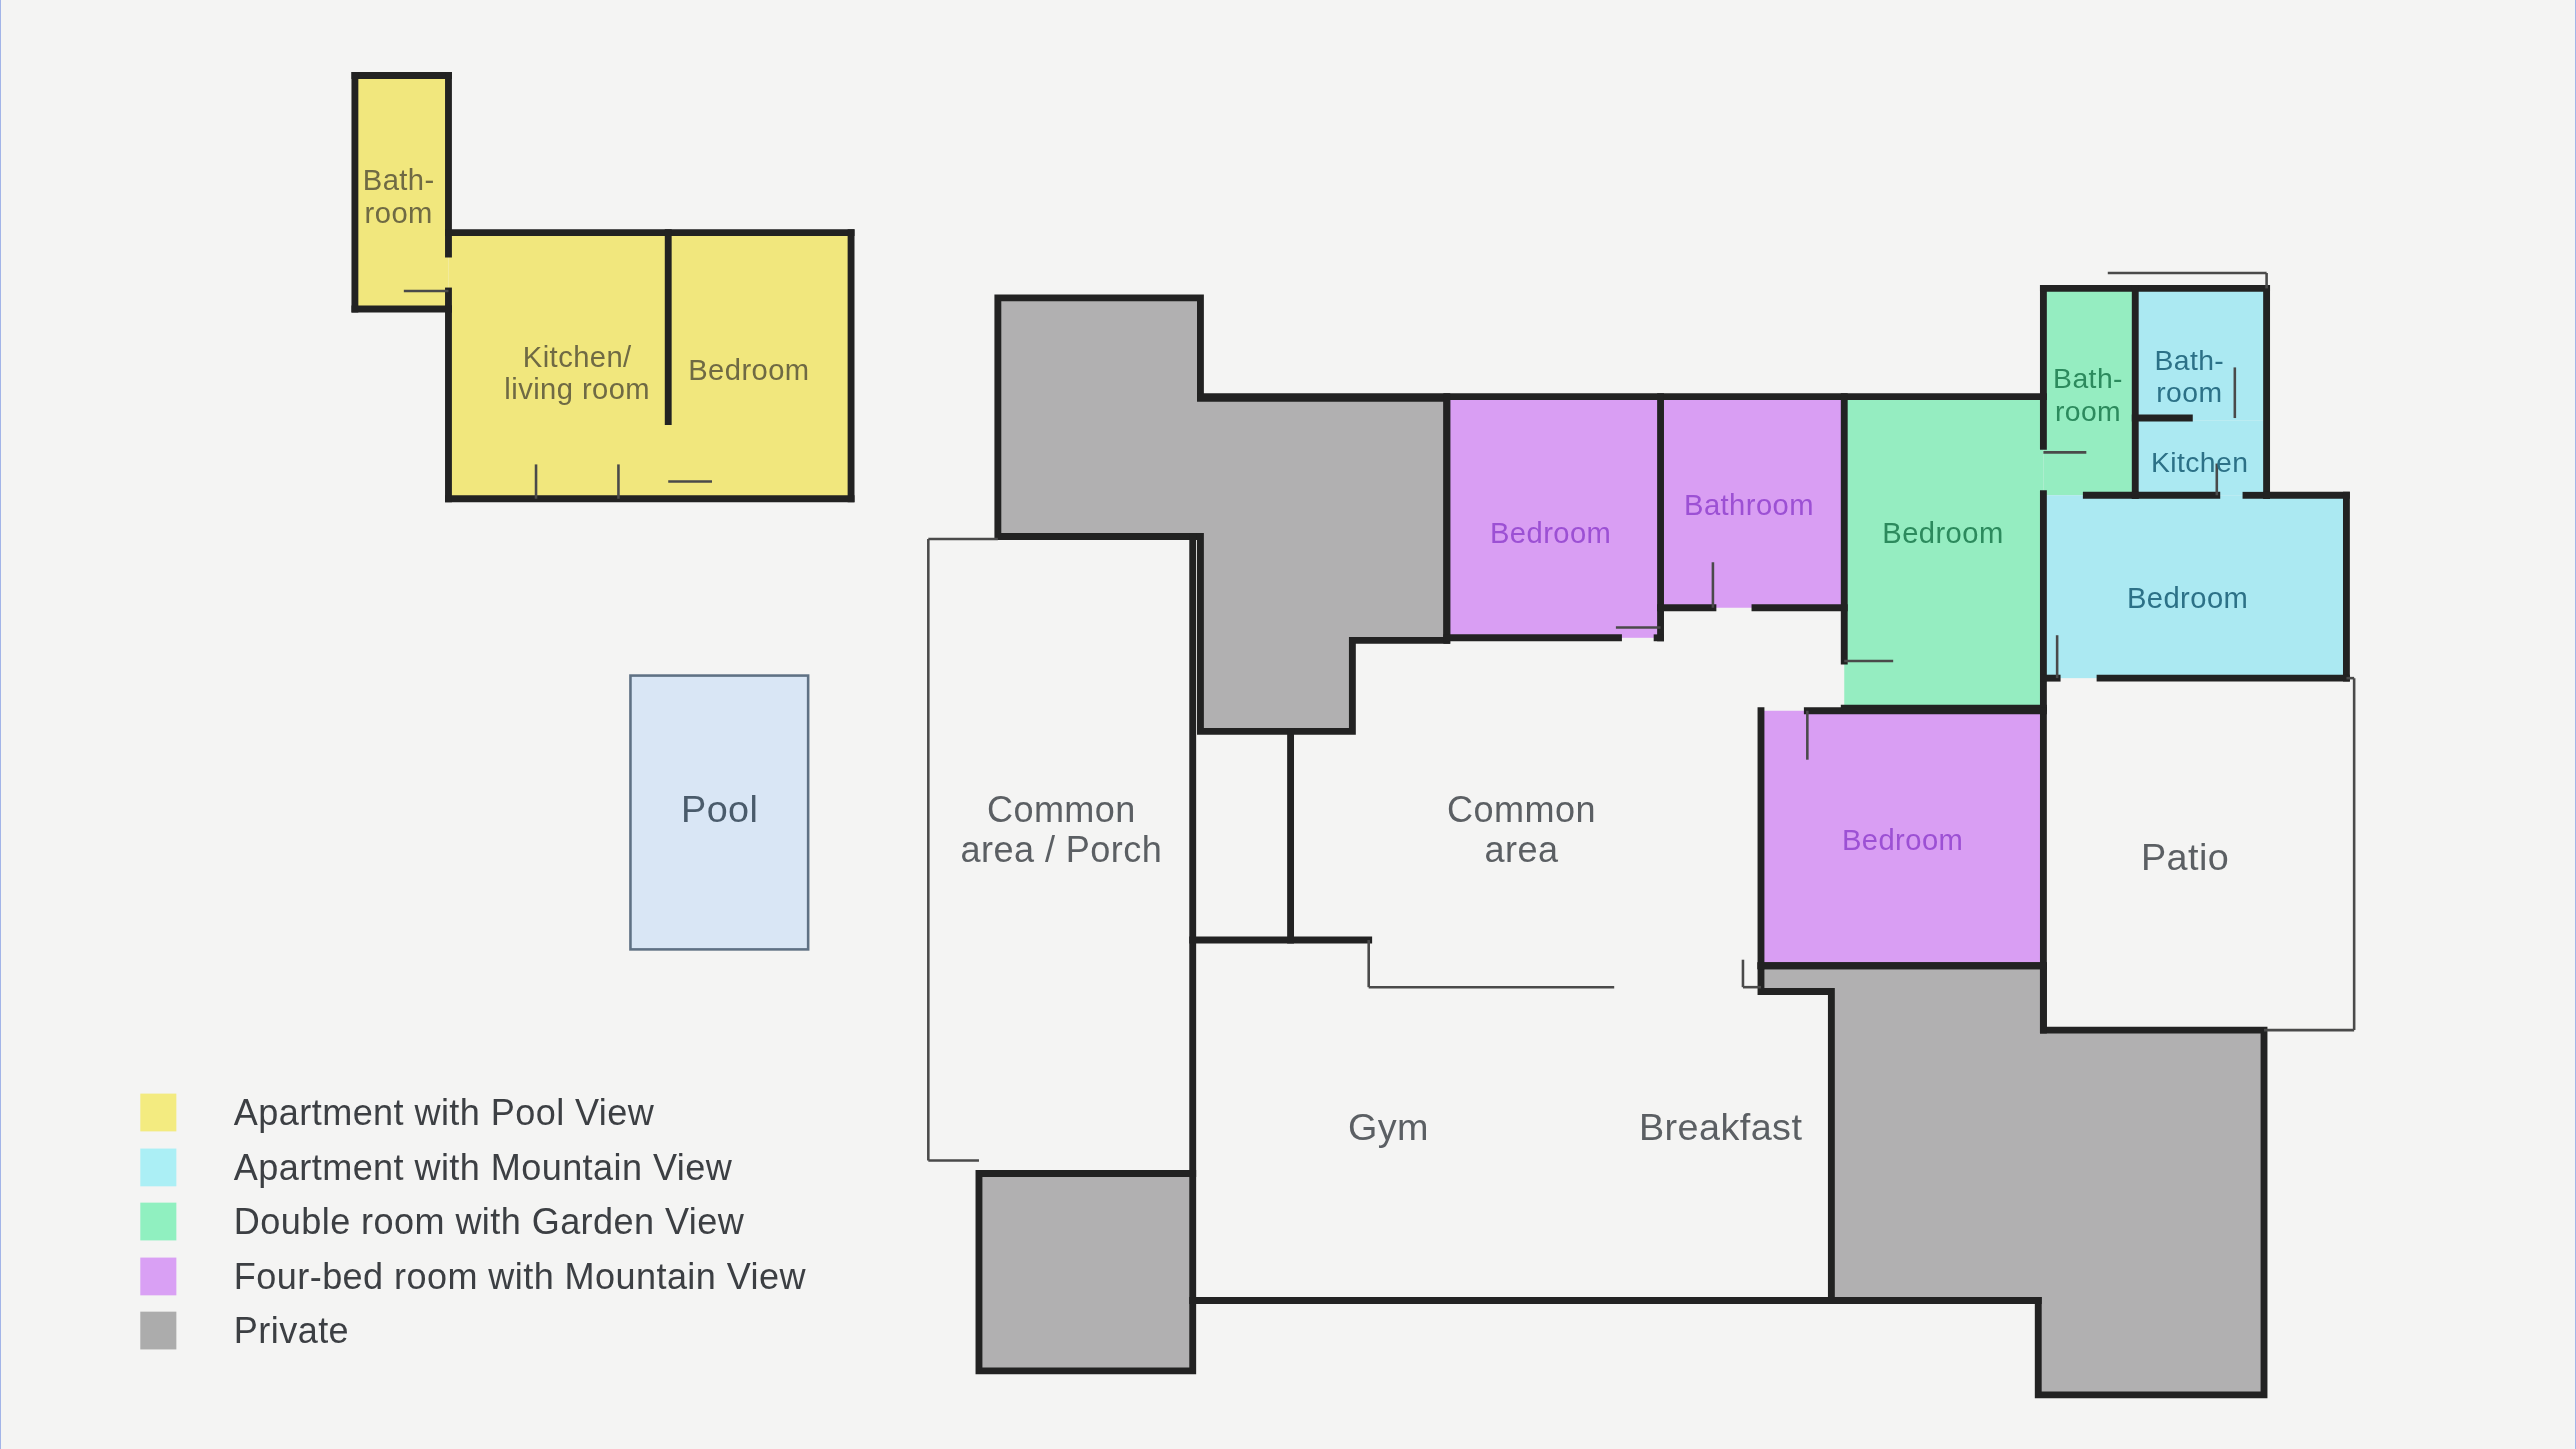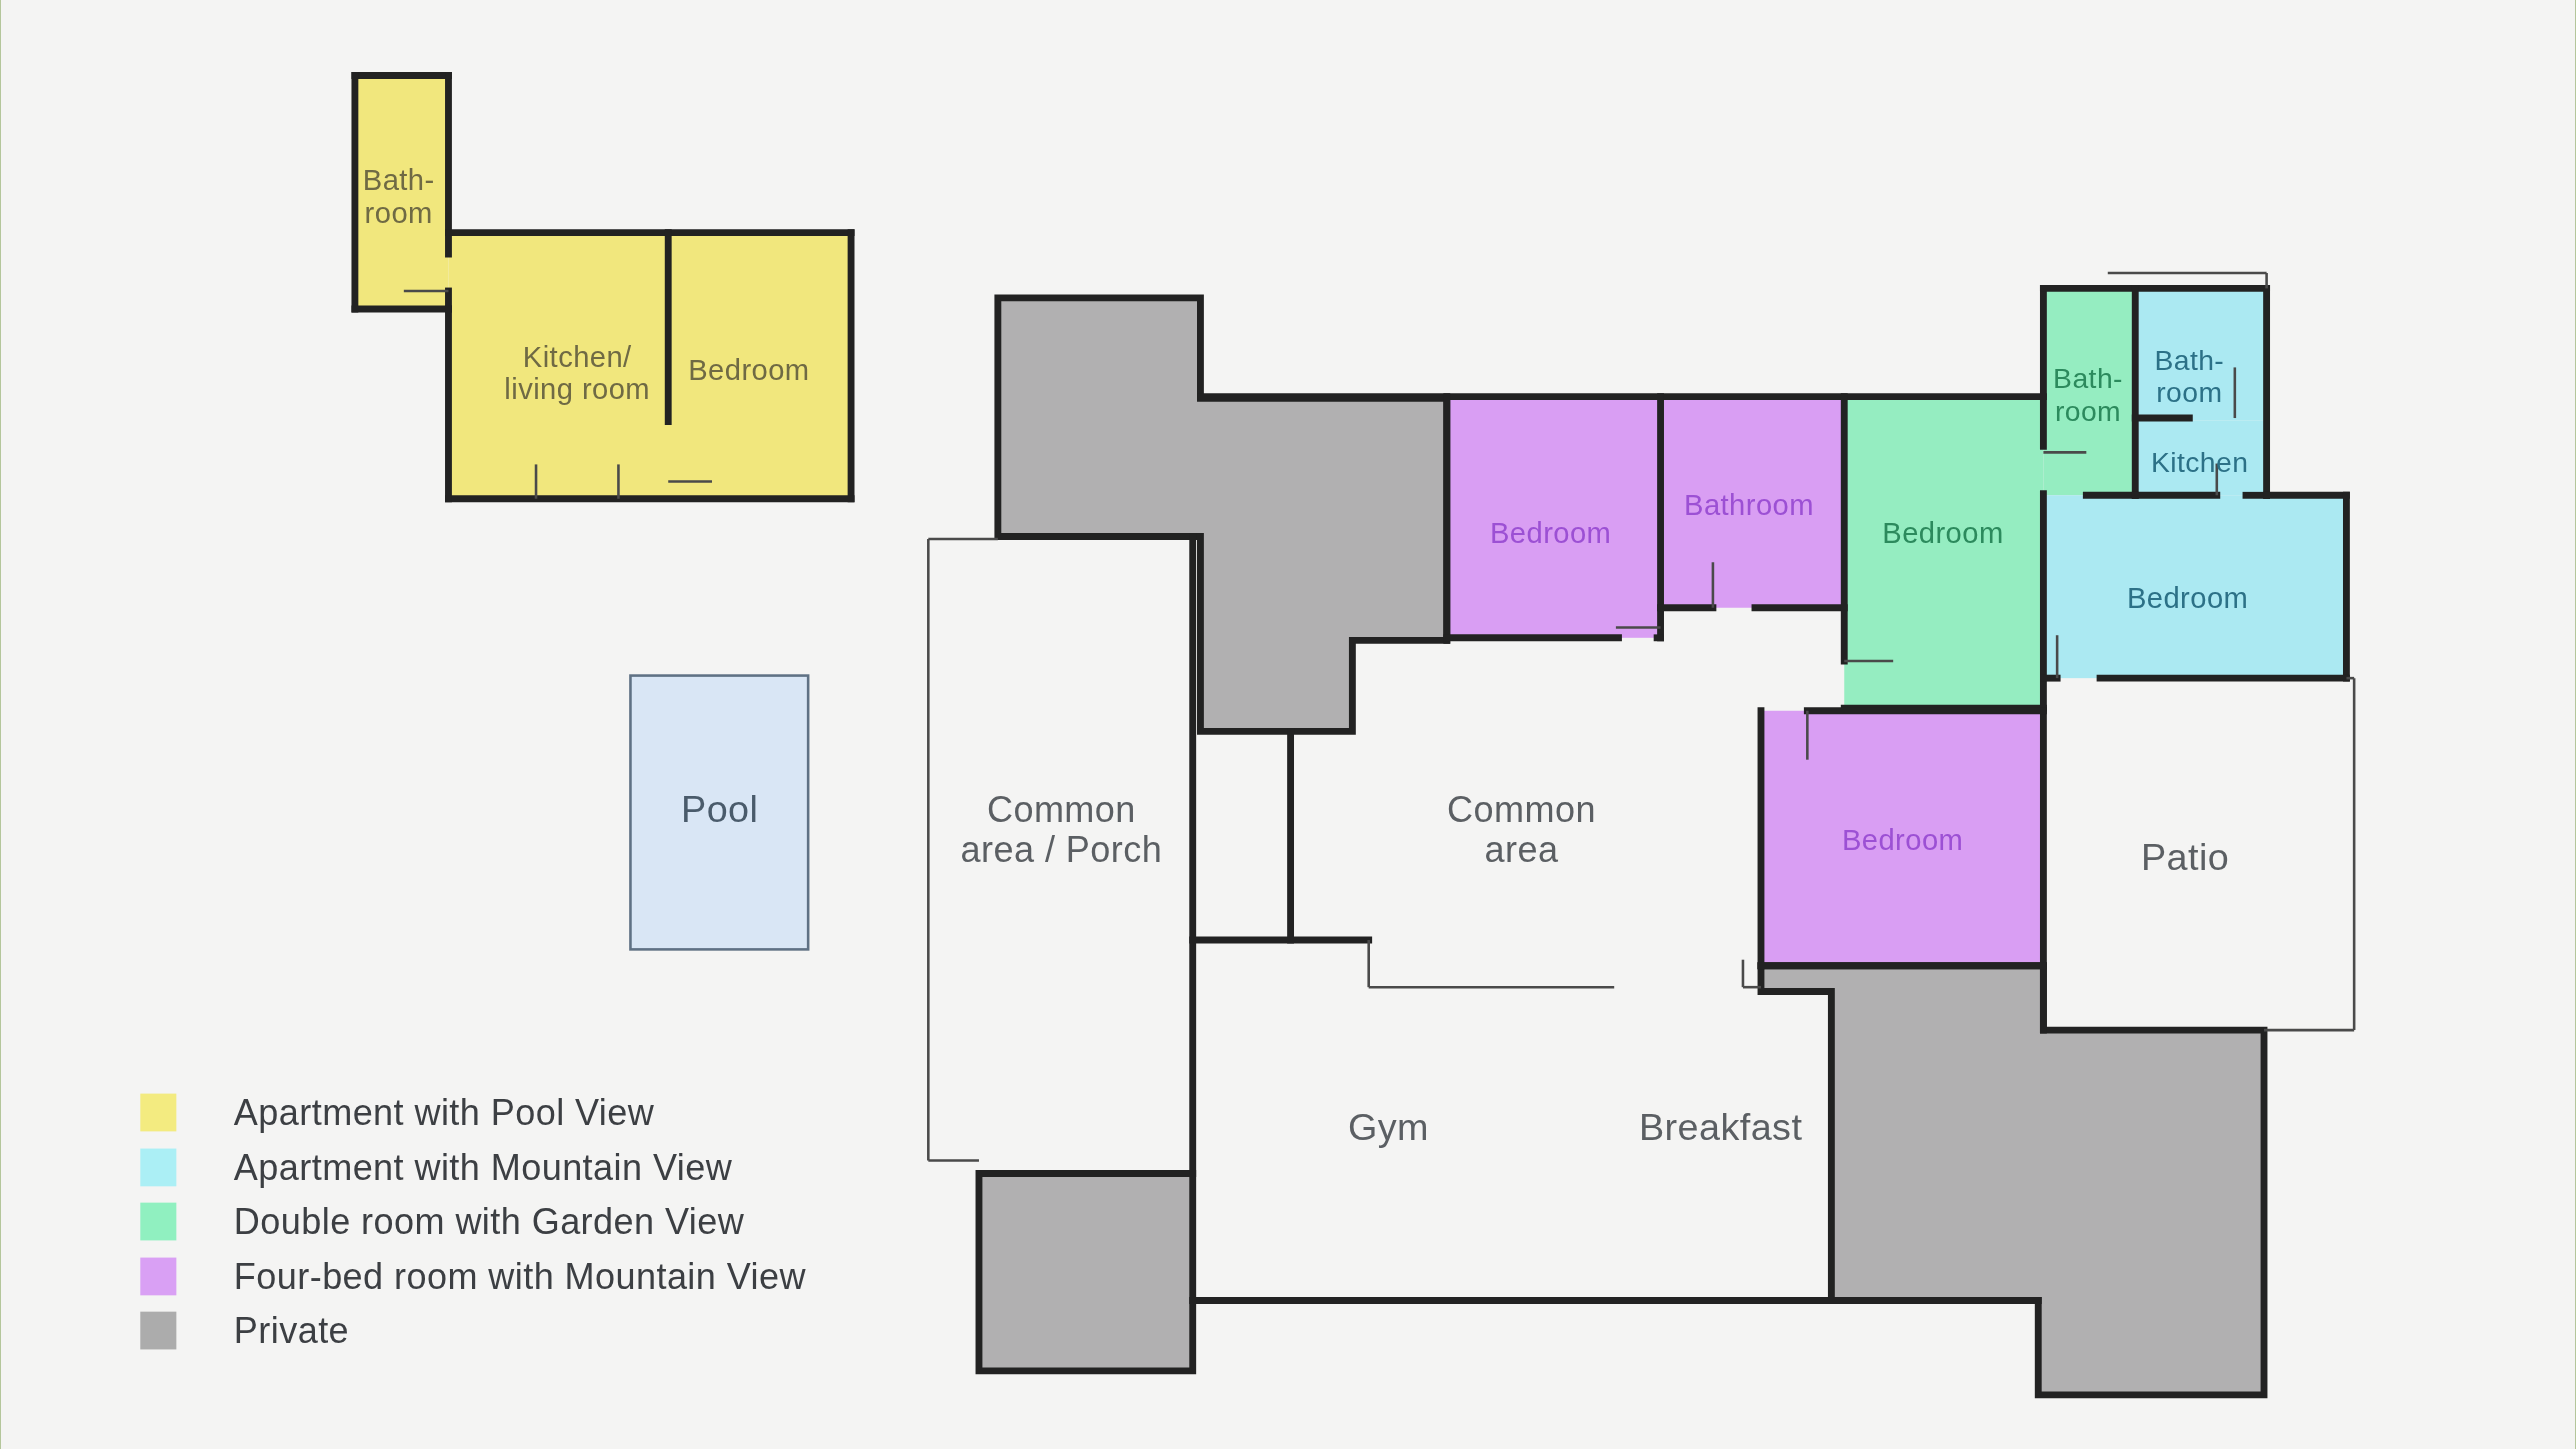--- a/index.html
+++ b/index.html
@@ -1,16 +1,16 @@
 <!DOCTYPE html>
 <html style="font-size:13.7px"><head>
 <meta charset="utf-8">
 <style>
   html,body{margin:0;padding:0;background:#F4F4F3;width:2576px;height:1449px;overflow:hidden;}
-  #stage{position:relative;width:2576px;height:1449px;background:#4d7c0f;}
+  #stage{position:relative;width:2576px;height:1449px;background:#1d4ed8;}
   svg{position:absolute;left:0;top:0;}
   text{font-family:"Liberation Sans","DejaVu Sans",sans-serif;letter-spacing:0.5px;}
   .wall-thick{stroke:#222222;stroke-width:8;stroke-linecap:square;fill:none;}
   .wall-thin{stroke:#4A4A4A;stroke-width:3;stroke-linecap:butt;fill:none;}
 </style>
 </head>
 <body>
 
 <div id="stage">
   <svg id="plan-svg" width="2576" height="1449" viewBox="0 0 3000 1688" xmlns="http://www.w3.org/2000/svg">

